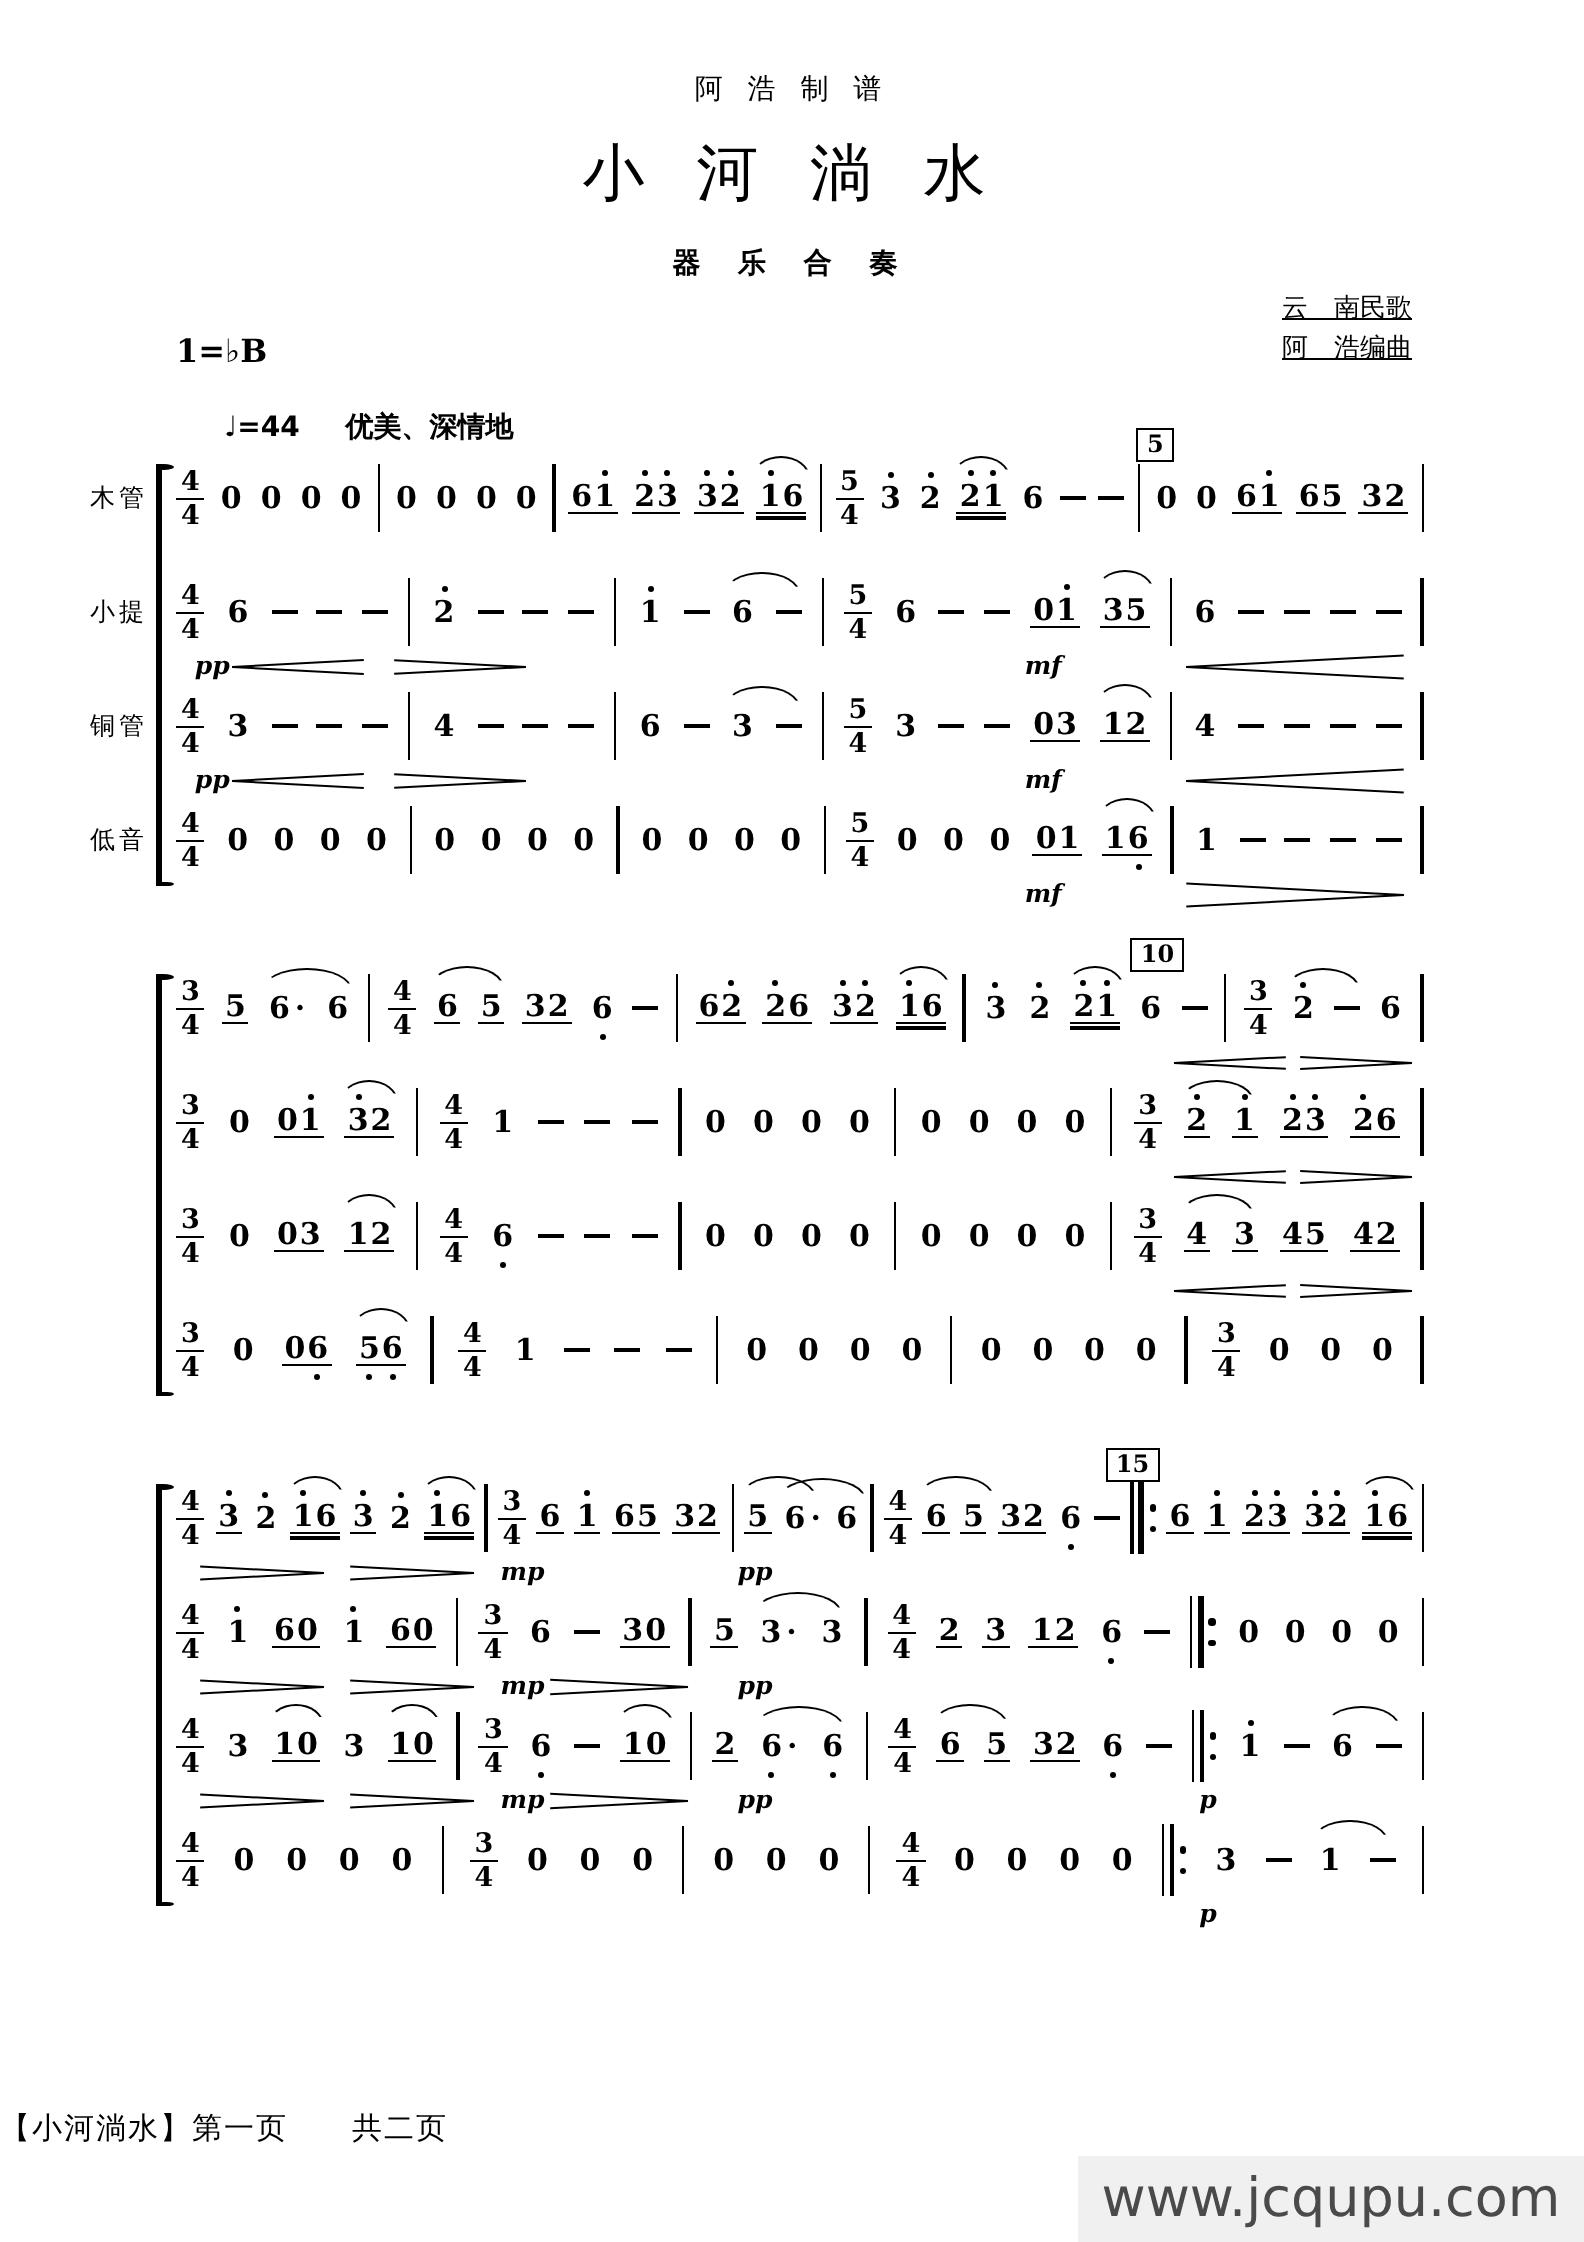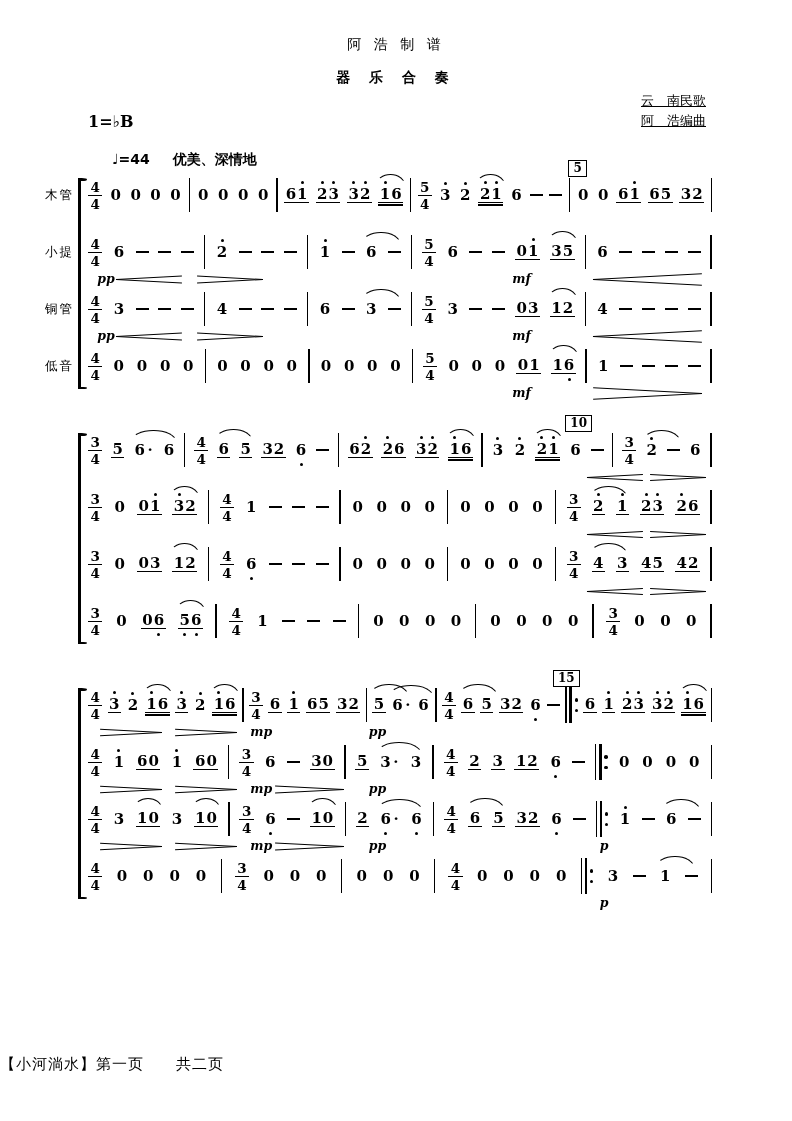--- a/index.html
+++ b/index.html
@@ -56,20 +56,21 @@
   .footer{position:absolute;left:0;right:0;bottom:47px;text-align:left;
           font-family:"DejaVu Serif",serif;font-size:15px;letter-spacing:1px;}
   .wm{position:absolute;right:0;bottom:0;width:253px;height:43px;display:flex;align-items:center;
       justify-content:center;font-size:27px;}
 </style>
 </head>
 <body>
 
 <div class="page">
   <div class="credit">阿  浩  制  谱</div>
+  <div class="title">小  河  淌  水</div>
   <div class="subtitle">器  乐  合  奏</div>
   <div class="meta-row">
     <div class="key">1=♭B</div>
     <div class="credits">
       <div>云　南民歌</div>
       <div>阿　浩编曲</div>
     </div>
   </div>
   <div class="tempo-row">
     <span>♩=44</span>
@@ -1160,13 +1161,14 @@
             </span>
             <div class="dash"></div>
             <div class="bl"></div>
           </div>
           <span class="dyn" style="left: 82%;">p</span>
         </div>
       </div>
     </div>
 
   <div class="footer">【小河淌水】第一页　　共二页</div>
+  <div class="wm" style="background: rgb(240, 240, 240); color: rgb(74, 74, 74);">www.jcqupu.com</div>
 </div>
 
 </body></html>

